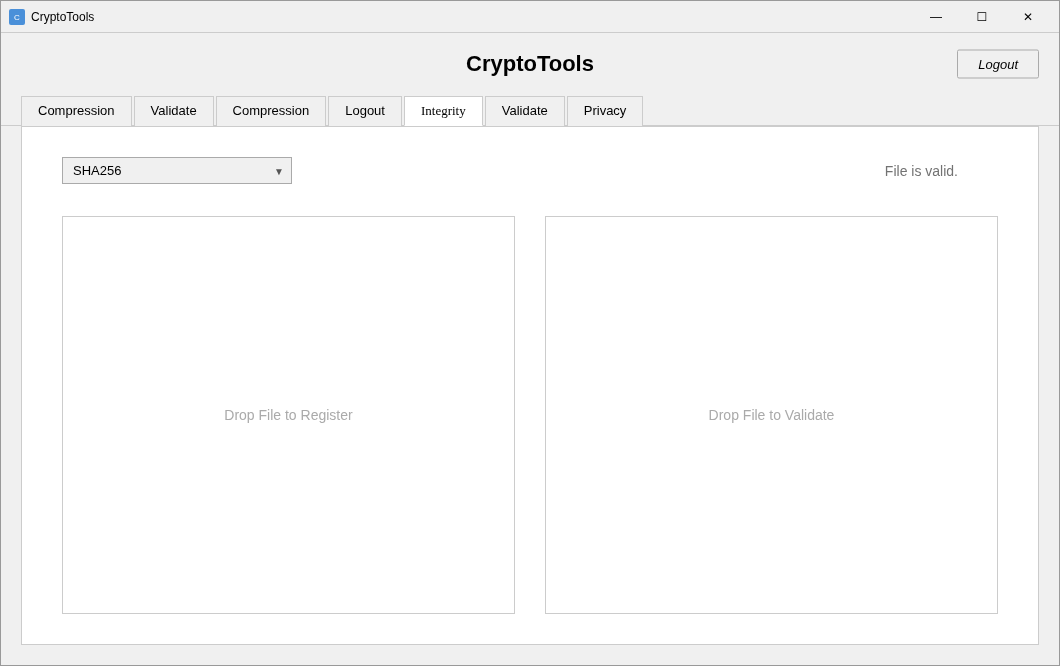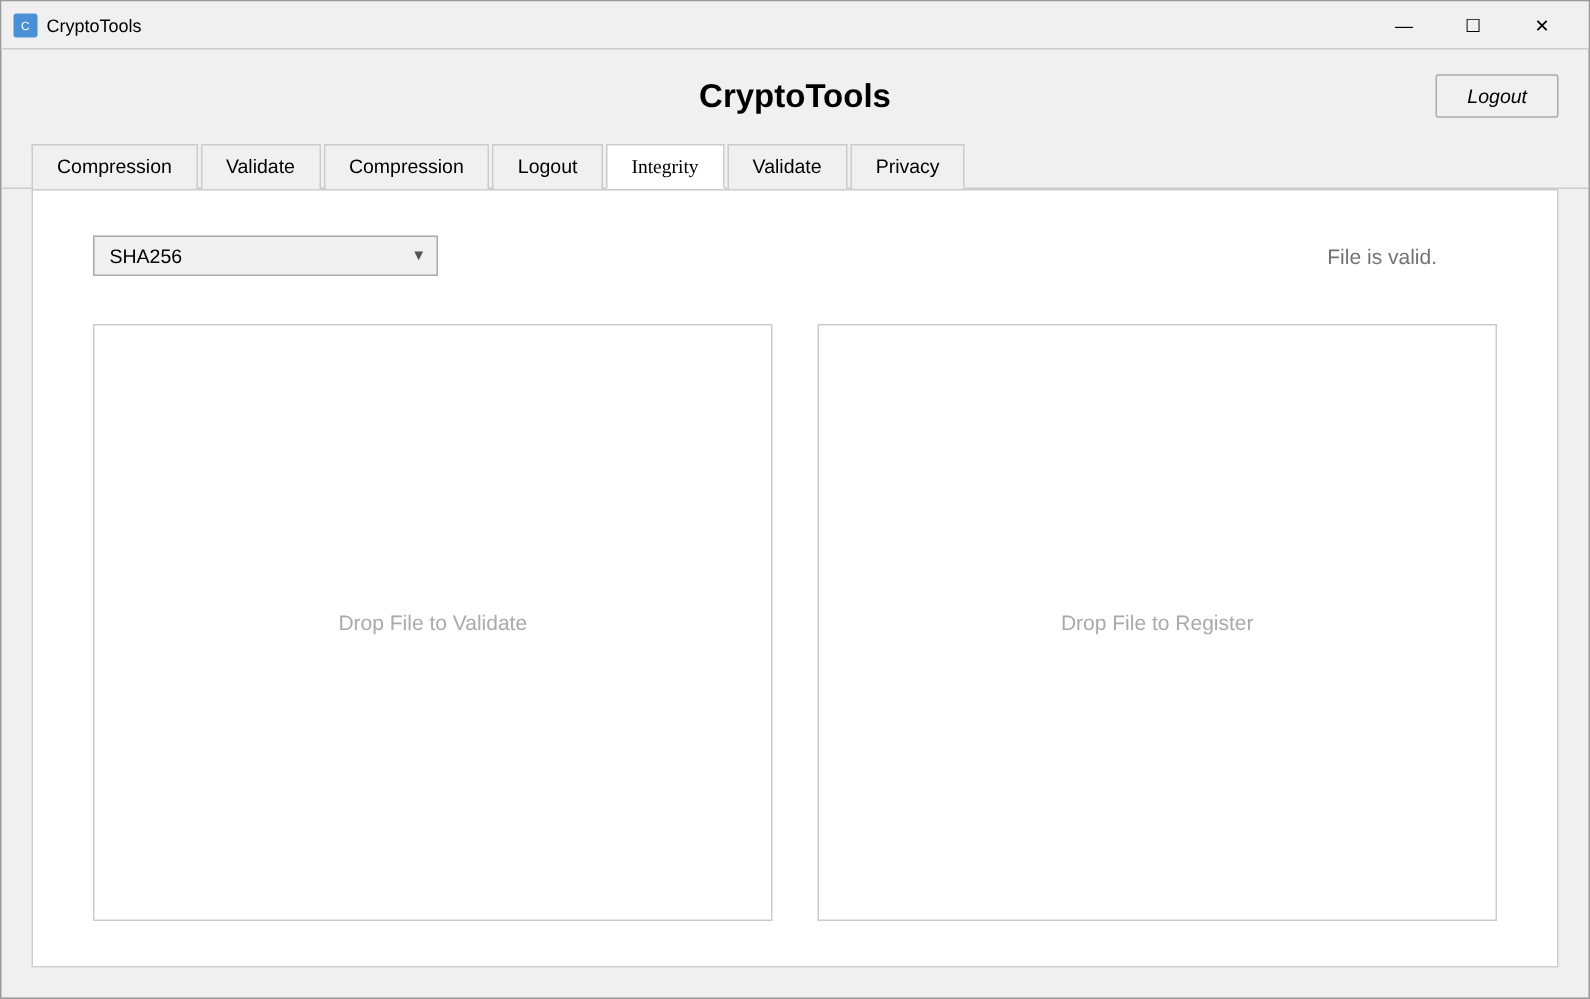--- a/index.html
+++ b/index.html
@@ -249,21 +249,21 @@
             <option>MD5</option>
             <option>SHA1</option>
           </select>
           <span class="select-arrow">▼</span>
         </div>
         <span class="file-valid-text">File is valid.</span>
       </div>
 
       <div class="drop-zones">
         <div class="drop-zone">
+          <span>Drop File to Register</span>
+        </div>
+        <div class="drop-zone">
           <span>Drop File to Validate</span>
         </div>
-        <div class="drop-zone">
-          <span>Drop File to Register</span>
-        </div>
       </div>
     </div>
   </div>
 </div>
 
 </body></html>

